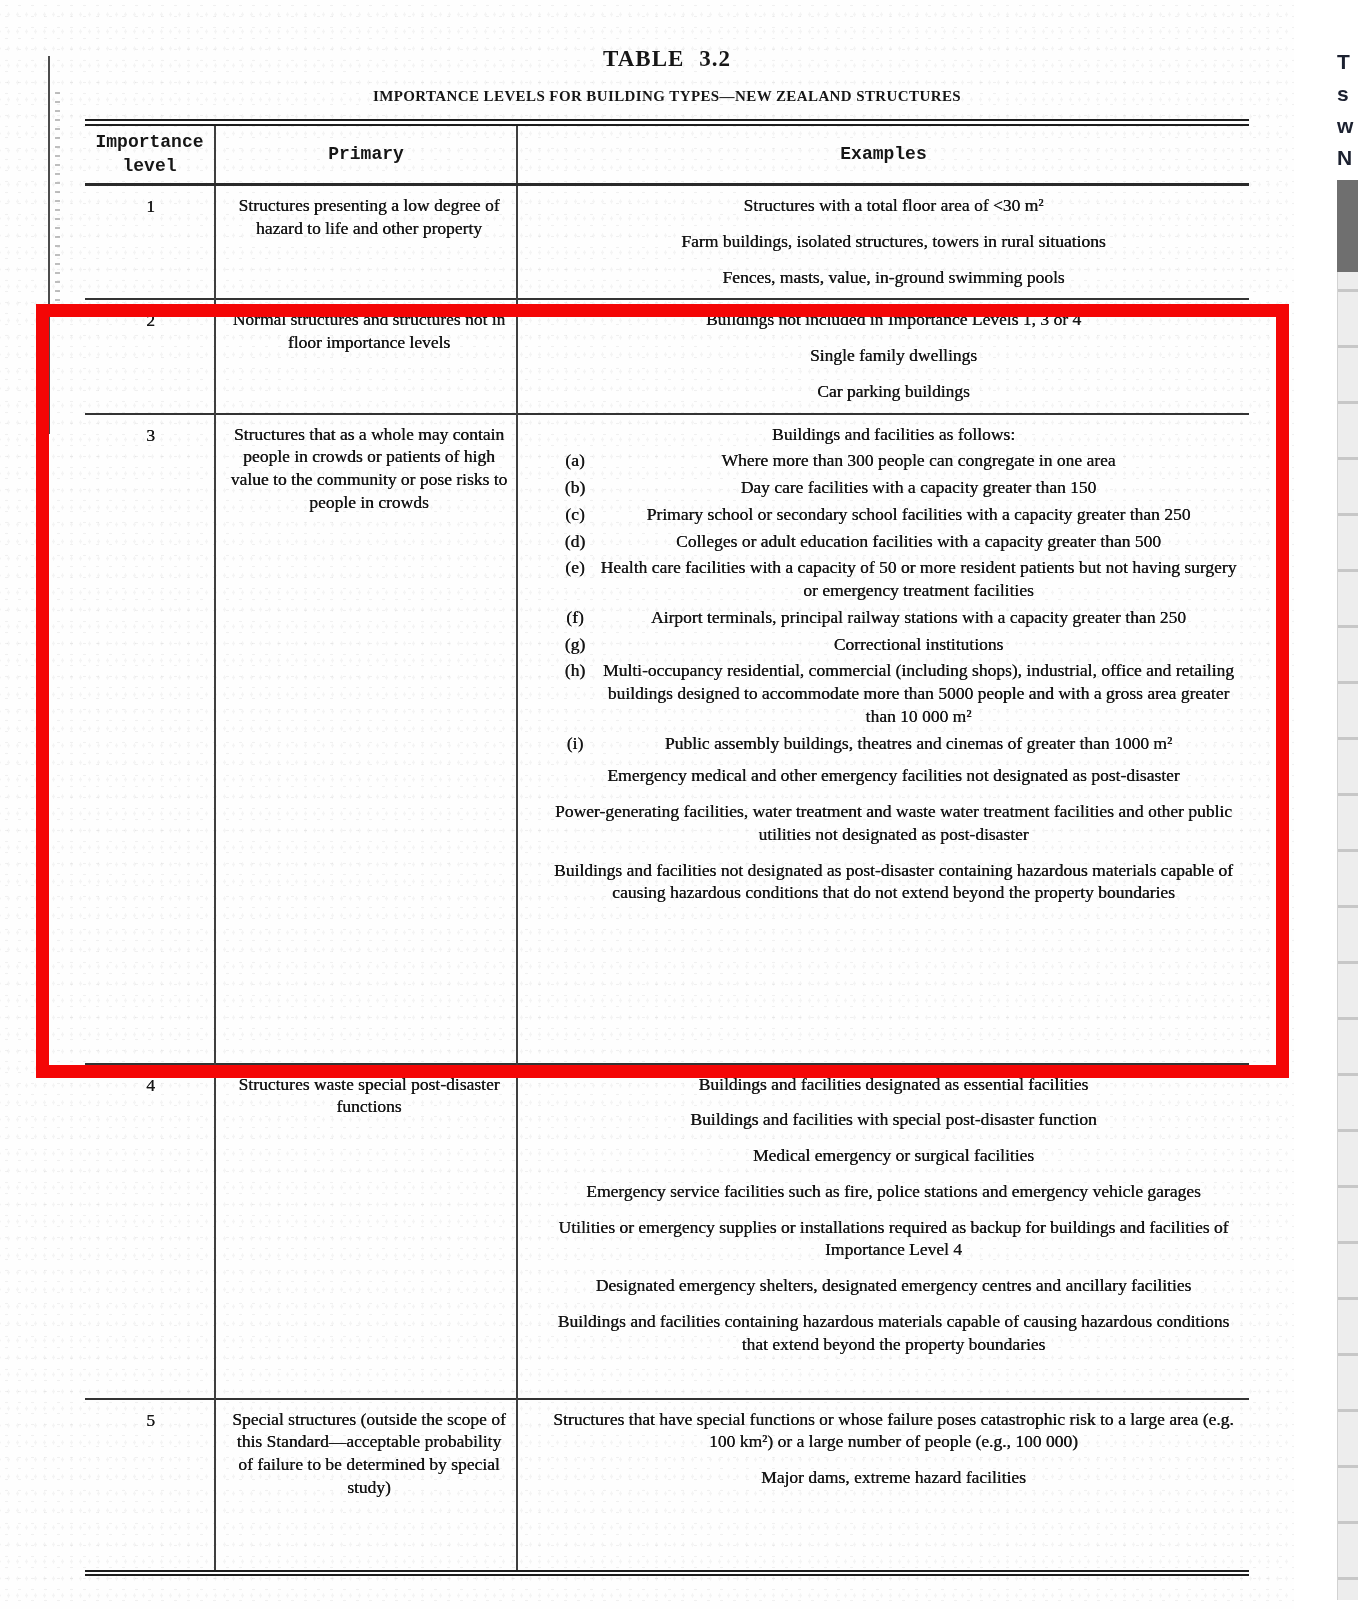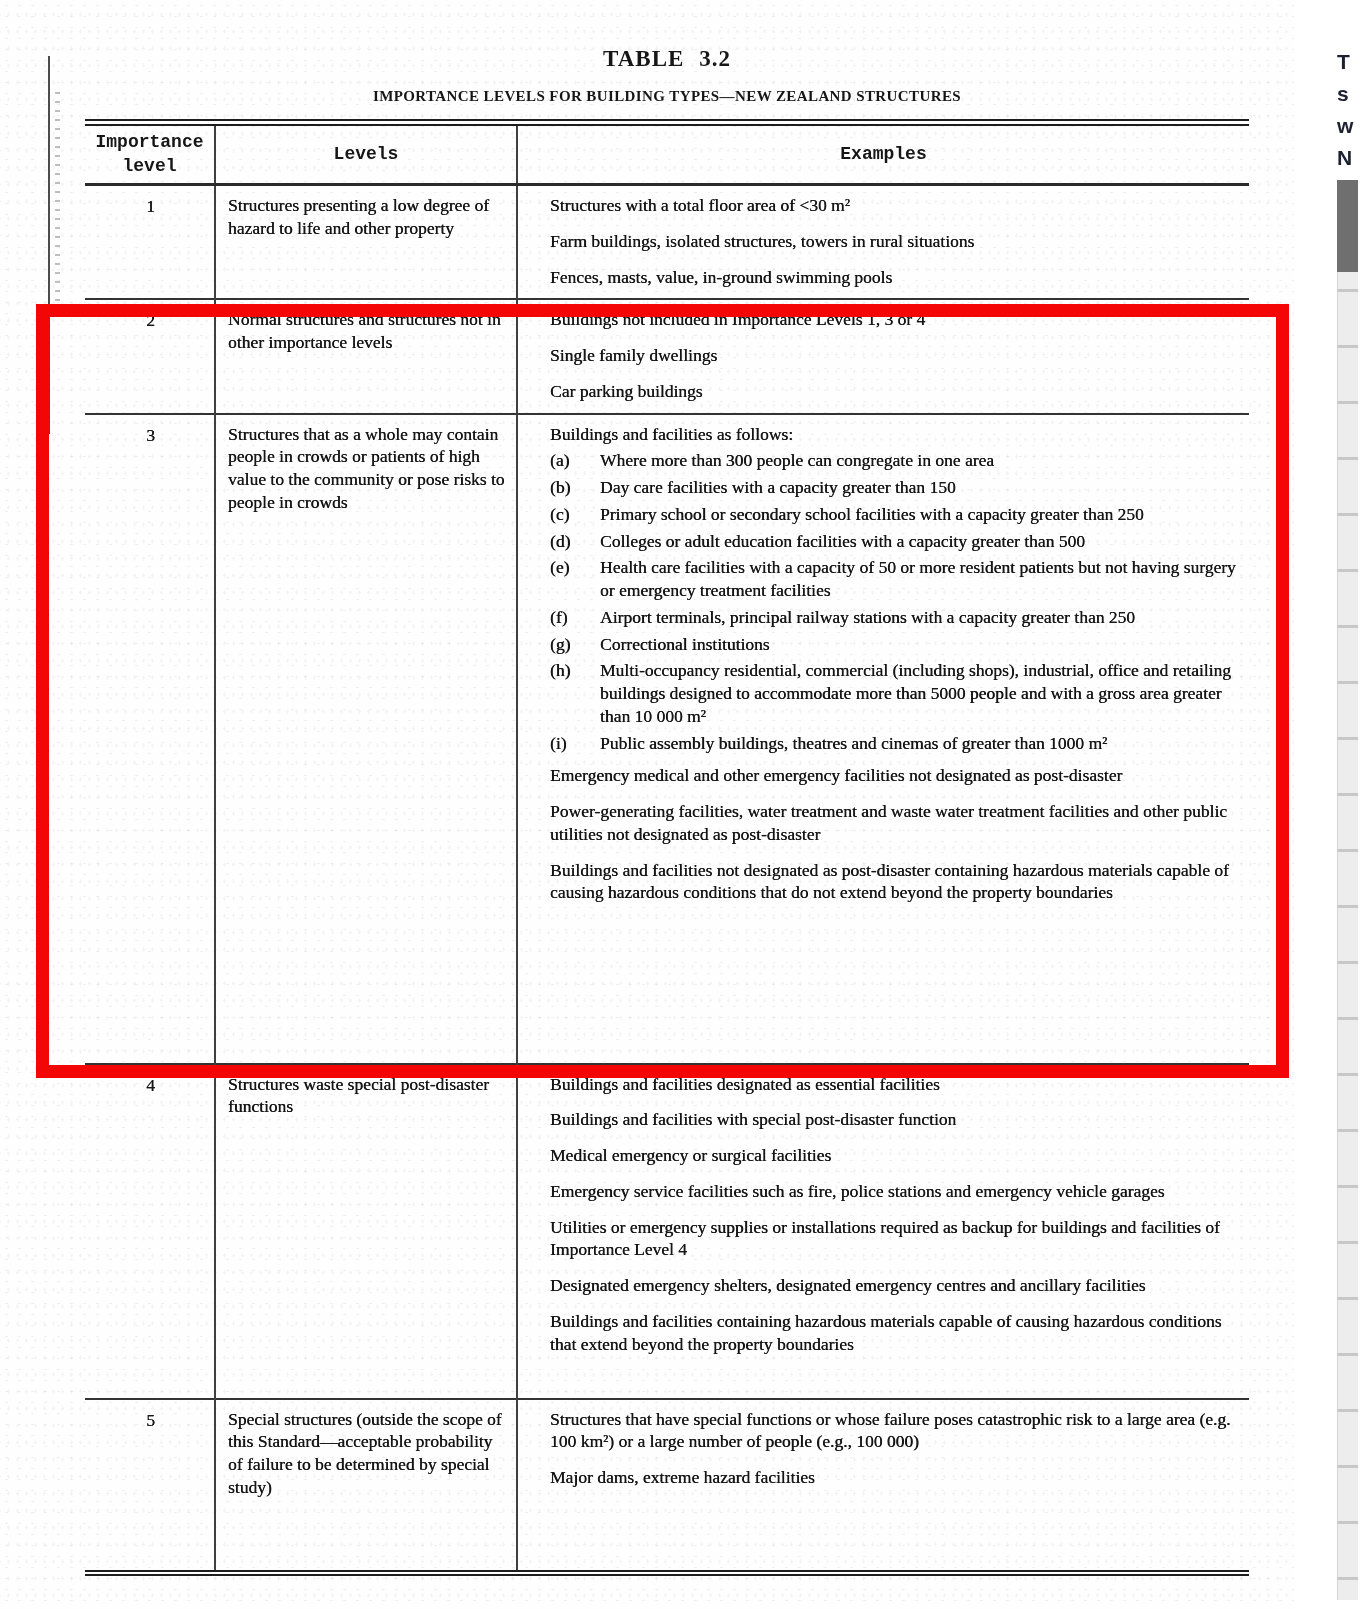--- a/index.html
+++ b/index.html
@@ -37,21 +37,21 @@
     text-align:center; font-weight:bold; font-size:15px; letter-spacing:.4px;
     margin-bottom:14px;
   }
   table.main {
     width:100%; border-collapse:collapse; table-layout:fixed;
     border-top:7px double #1d1d1d; border-bottom:6px double #1d1d1d;
   }
   table.main col.c1 { width:130px; }
   table.main col.c2 { width:302px; }
   table.main col.c3 { width:732px; }
-  td, th { vertical-align:top; font-size:17.5px; line-height:1.3; }
+  td, th { vertical-align:top; font-size:17.5px; line-height:1.3;text-align:center; }
   th {
     font-size:18px; font-weight:bold; text-align:center; vertical-align:middle;
     height:62px; border-bottom:3px solid #2a2a2a; padding:4px 6px;
   }
   td { border-top:2px solid #333; padding:8px 10px 10px 12px; }
   tr.body-row td { text-shadow:.3px 0 0 currentColor; }
   td.level { text-align:center; padding-top:9px; }
   td.comment { padding-right:6px; }
   td.examples { padding-left:32px; padding-right:12px; }
   th.h-div, td.v-div-l { border-left:2px solid #3f3f3f; }
@@ -102,37 +102,37 @@
 
     <table class="main">
       <colgroup>
           <col class="c1">
           <col class="c2">
           <col class="c3">
         </colgroup>
       <tbody>
           <tr class="row-h-header">
         <th>Importance level</th>
-        <th class="h-div">Levels</th>
+        <th class="h-div">Primary</th>
         <th class="h-div">Examples</th>
       </tr>
 
       <tr class="body-row row-h-1">
         <td class="level">1</td>
         <td class="comment v-div-l">Structures presenting a low degree of hazard to life and other property</td>
         <td class="examples v-div-l">
           <div class="para">Structures with a total floor area of &lt;30 m²</div>
           <div class="para">Farm buildings, isolated structures, towers in rural situations</div>
           <div class="para">Fences, masts, value, in-ground swimming pools</div>
         </td>
       </tr>
 
       <tr class="body-row row-h-2">
         <td class="level">2</td>
-        <td class="comment v-div-l">Normal structures and structures not in other importance levels</td>
+        <td class="comment v-div-l">Normal structures and structures not in floor importance levels</td>
         <td class="examples v-div-l">
           <div class="para">Buildings not included in Importance Levels 1, 3 or 4</div>
           <div class="para">Single family dwellings</div>
           <div class="para">Car parking buildings</div>
         </td>
       </tr>
 
       <tr class="body-row row-h-3">
         <td class="level">3</td>
         <td class="comment v-div-l">Structures that as a whole may contain people in crowds or patients of high value to the community or pose risks to people in crowds</td>

